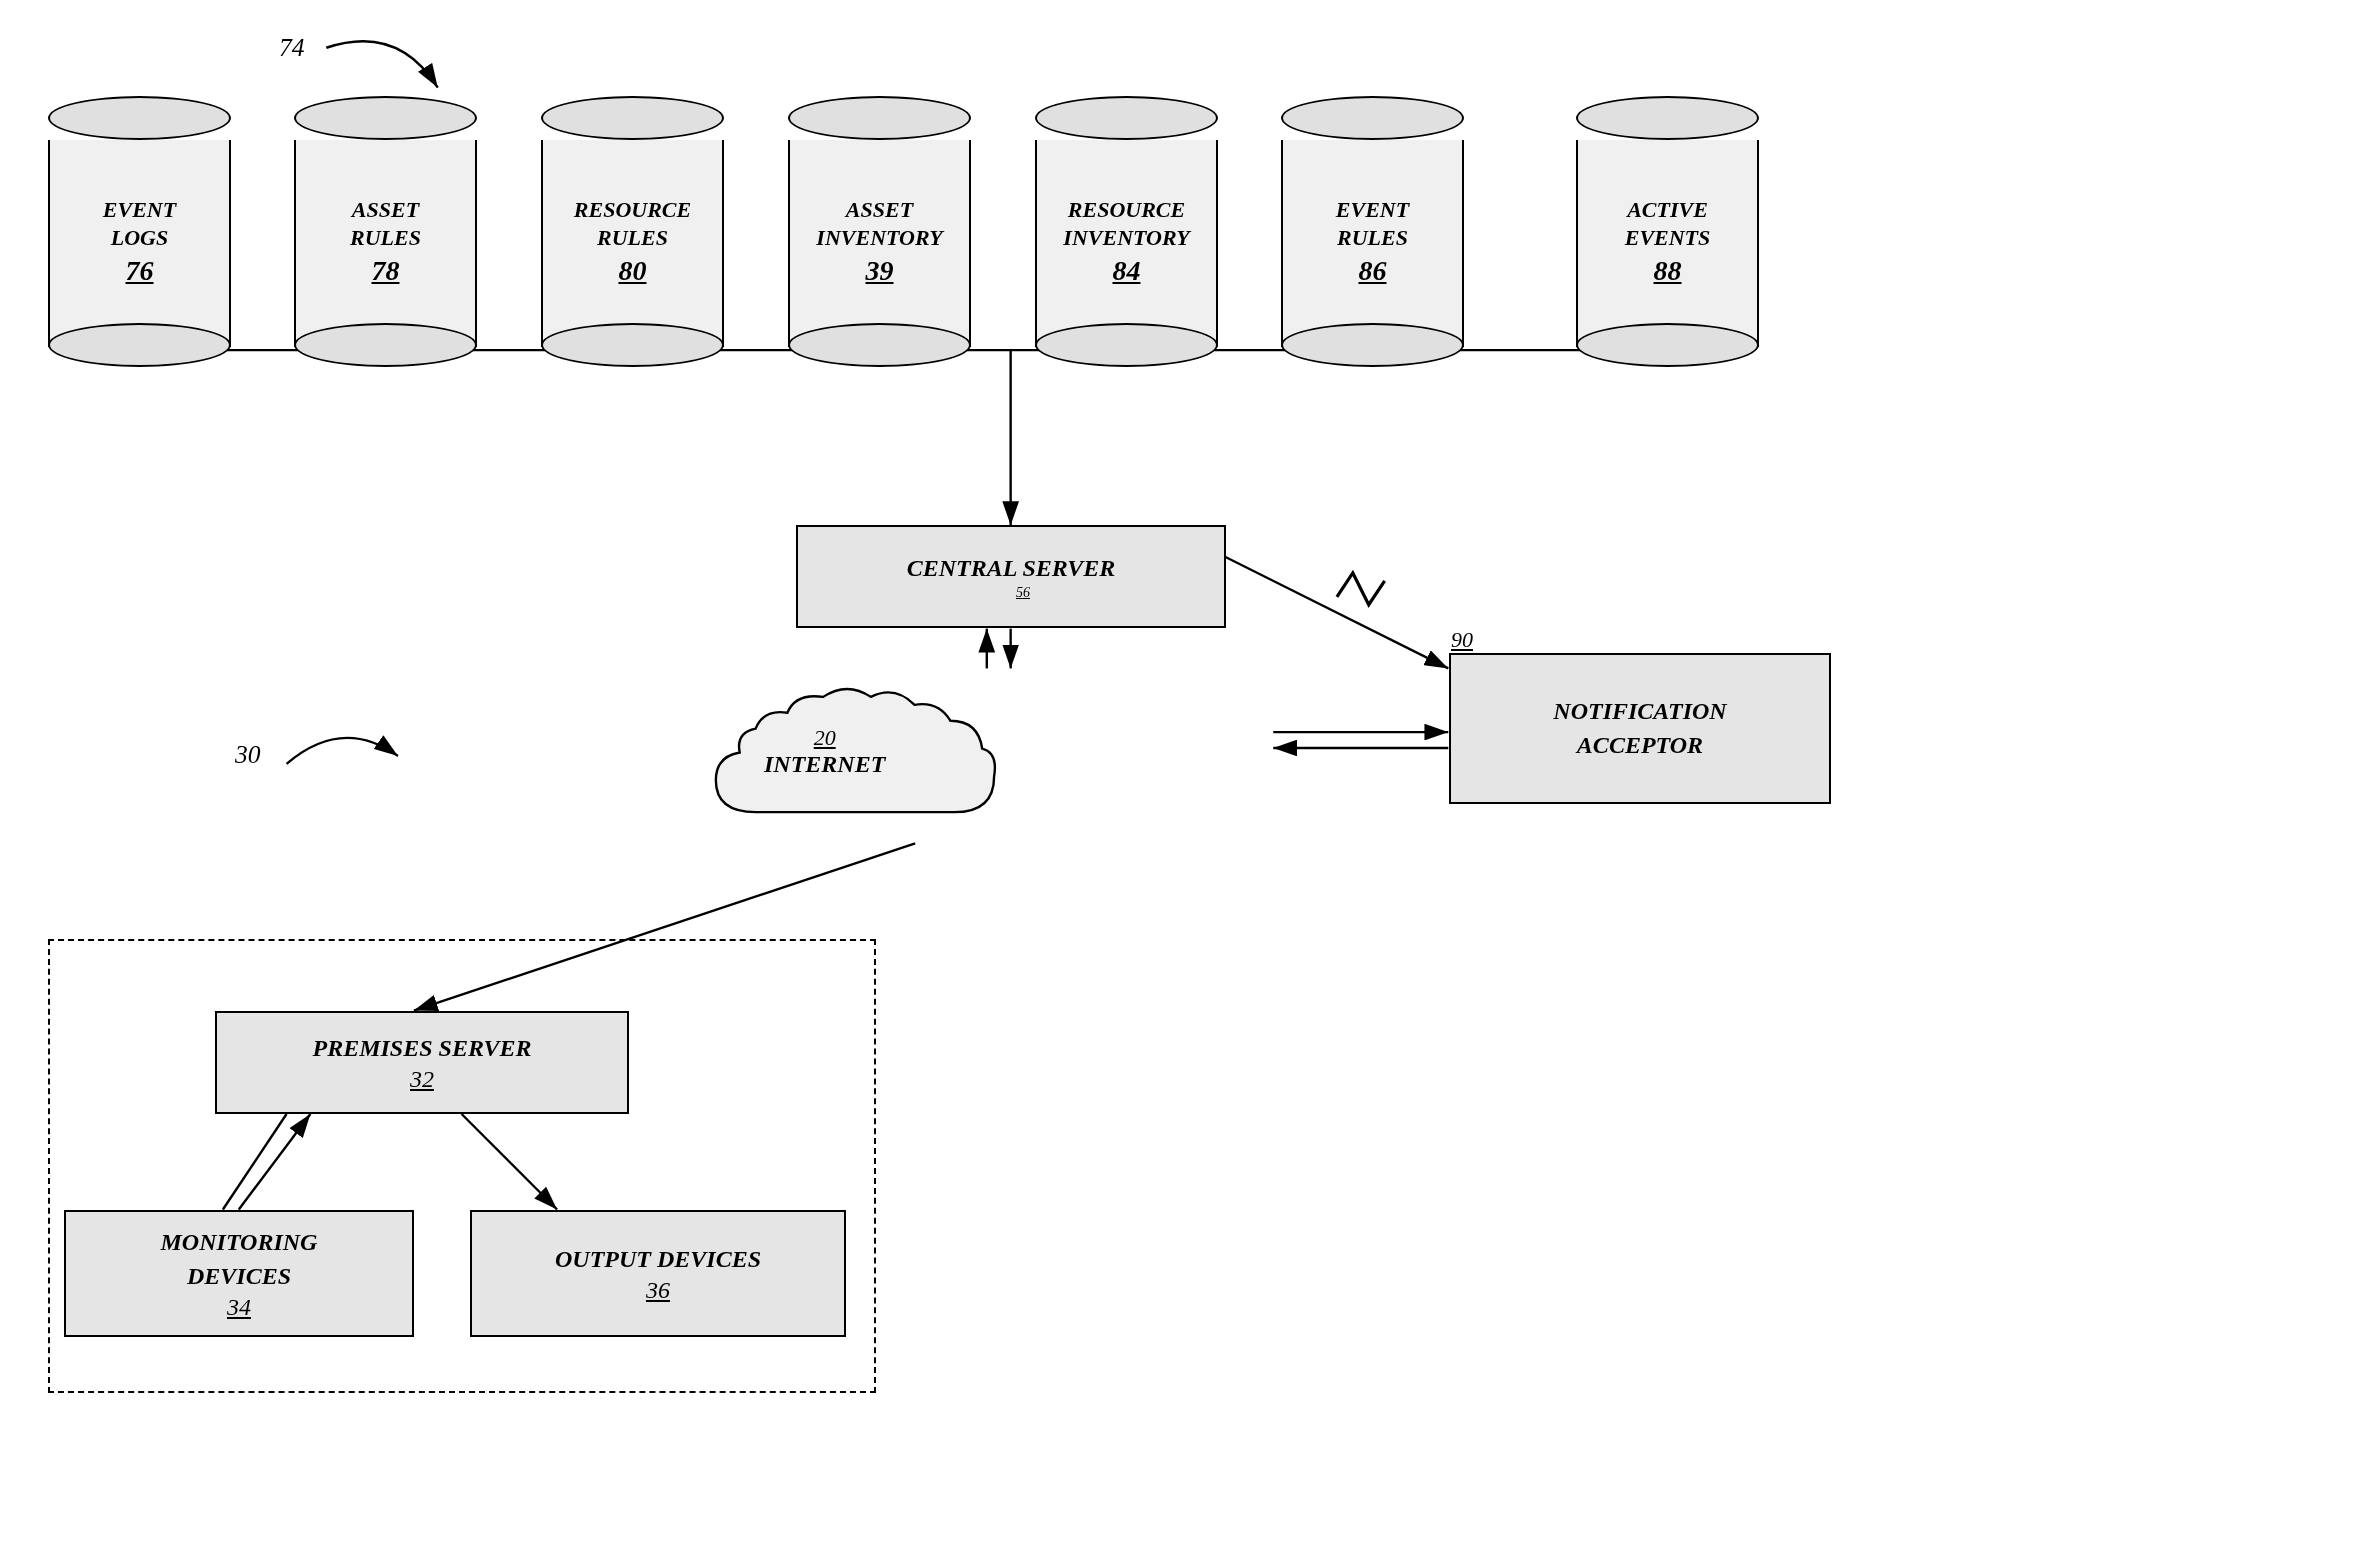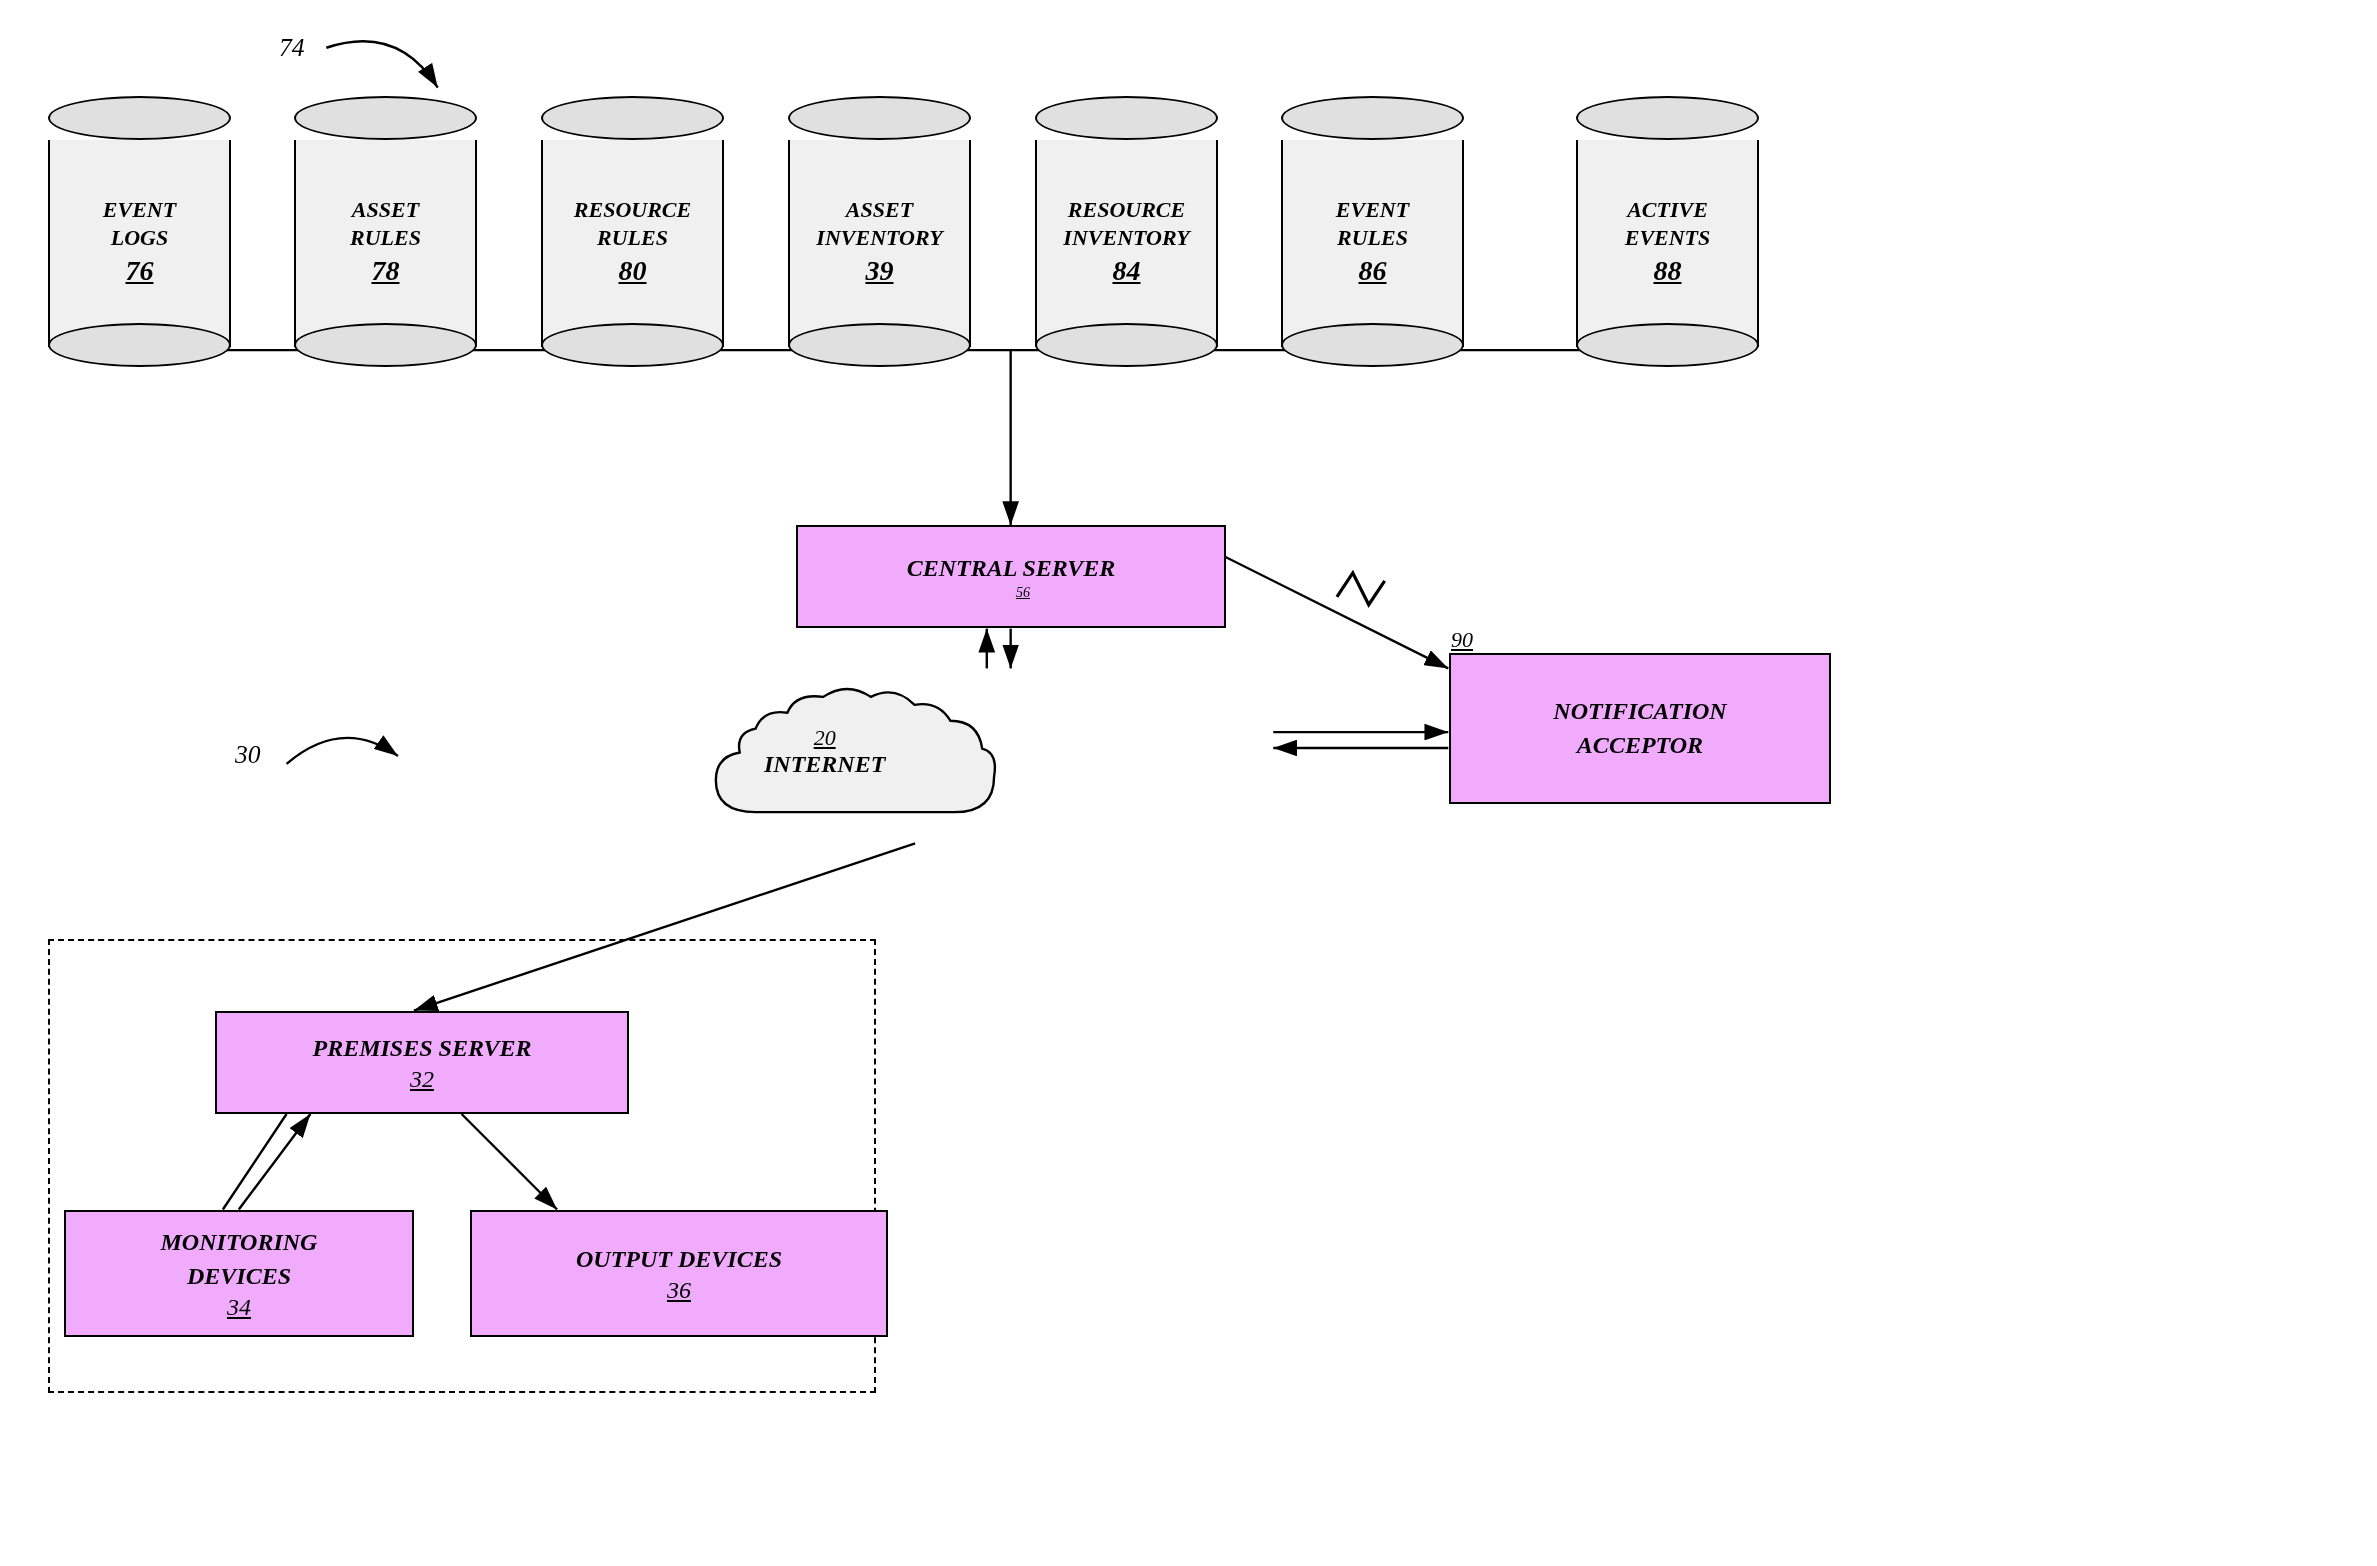--- a/index.html
+++ b/index.html
@@ -75,21 +75,21 @@
 
     .cylinder-number {
       text-decoration: underline;
       font-style: italic;
       font-size: 28px;
     }
 
     
     .box {
       position: absolute;
-      background: #f0abfc;
+      background: #e5e5e5;
       border: 2.4px solid #000;
       display: flex;
       flex-direction: column;
       align-items: center;
       justify-content: center;
       text-align: center;
     }
 
     .box-label {
       font-style: italic;
@@ -323,19 +323,19 @@
   <div class="box" style="left: 215px; top: 1011px; width: 414px; height: 103px;">
     <span class="box-label">PREMISES SERVER</span>
     <span class="box-number">32</span>
   </div>
 
   <div class="box" style="left: 64px; top: 1210px; width: 350px; height: 127px;">
     <span class="box-label">MONITORING<br>DEVICES</span>
     <span class="box-number">34</span>
   </div>
 
-  <div class="box" style="left: 470px; top: 1210px; width: 418px; height: 127px;">
+  <div class="box" style="left: 470px; top: 1210px; width: 376px; height: 127px;">
     <span class="box-label">OUTPUT DEVICES</span>
     <span class="box-number">36</span>
   </div>
 
 </div>
 
 
 </body></html>

